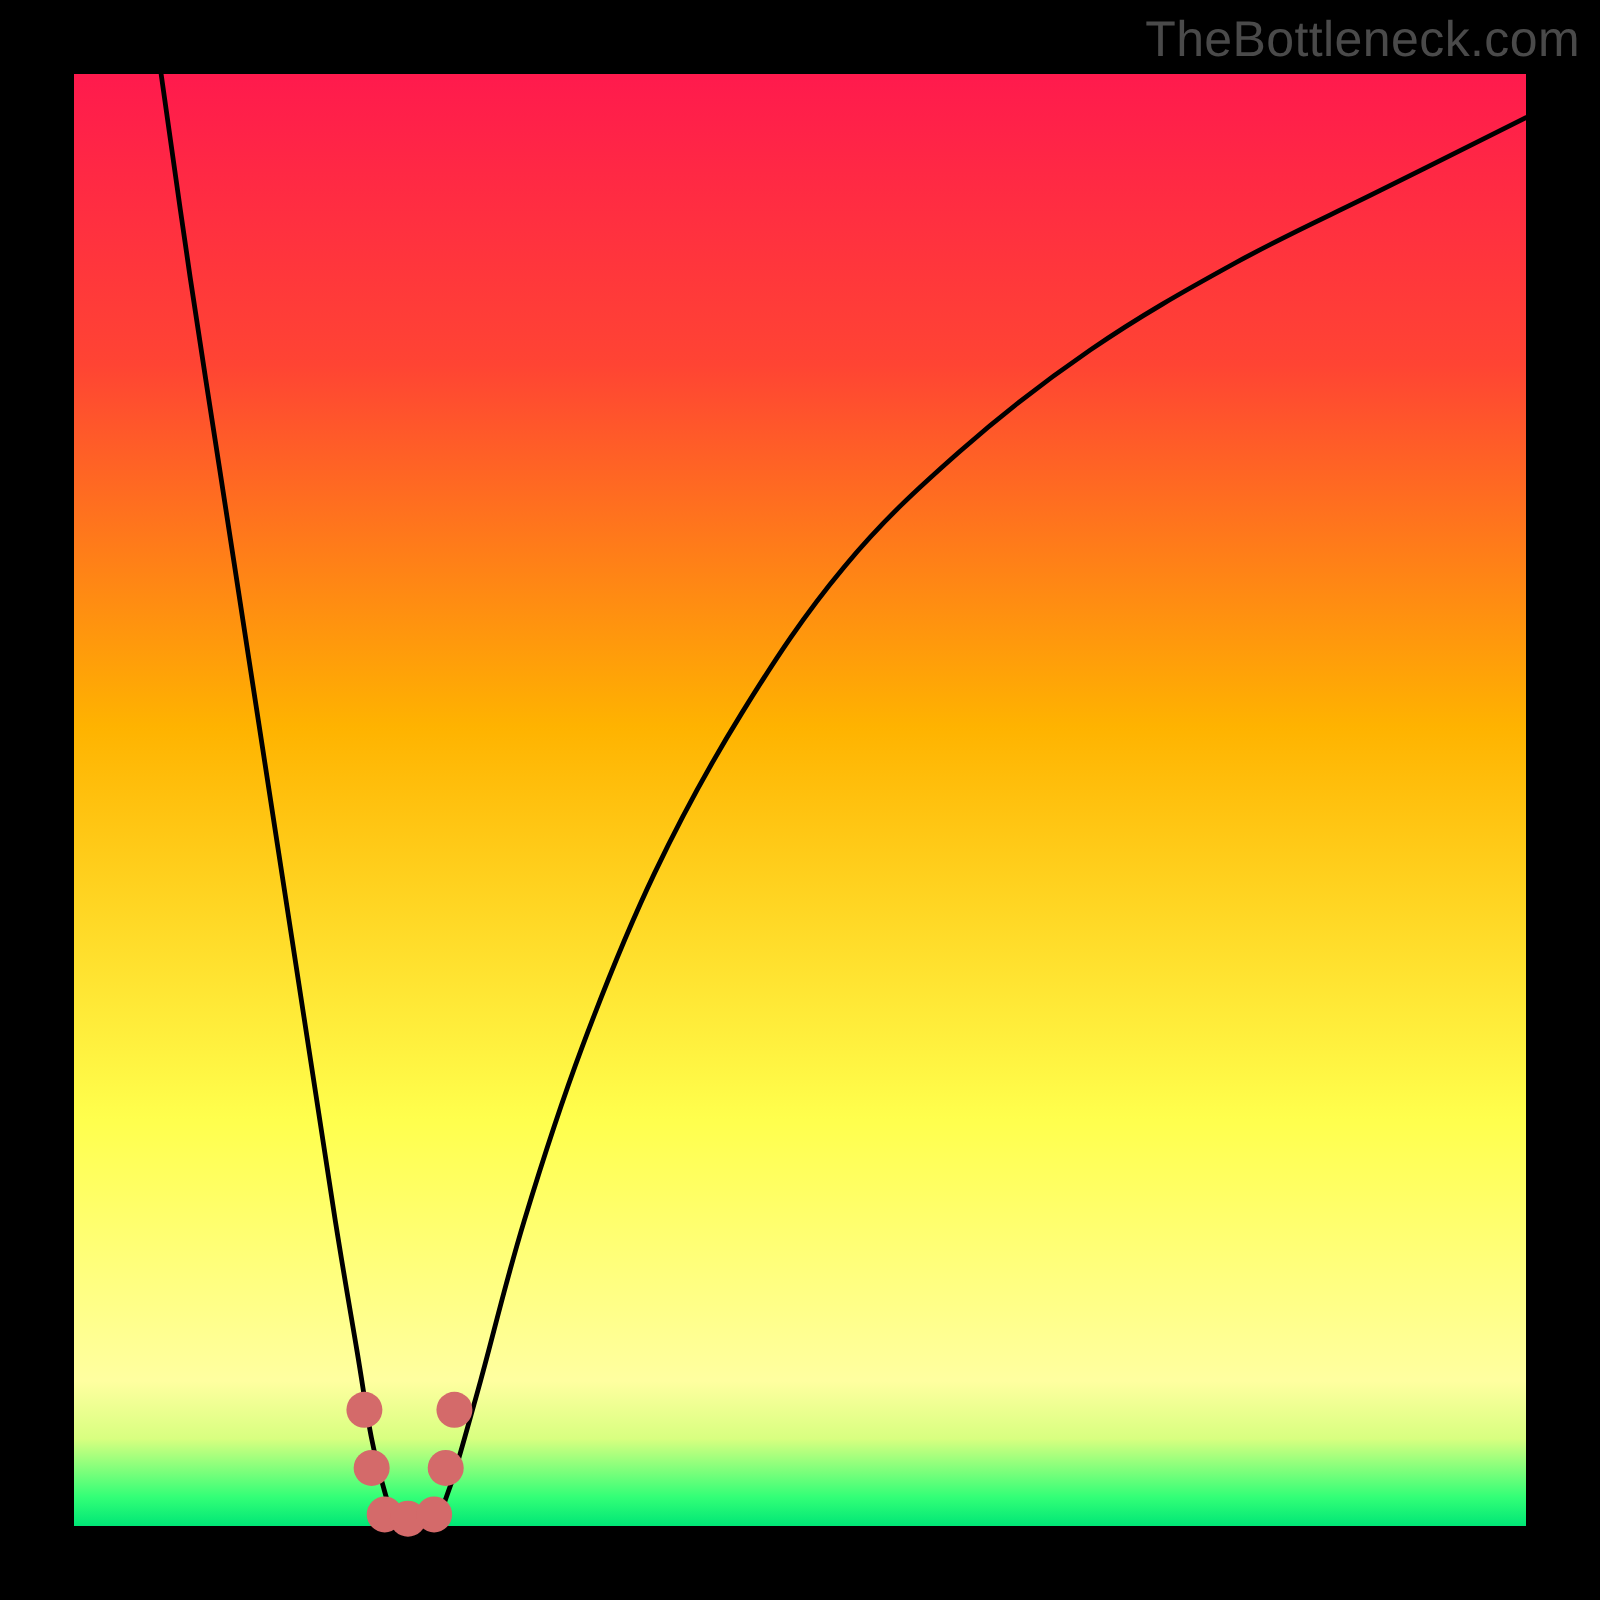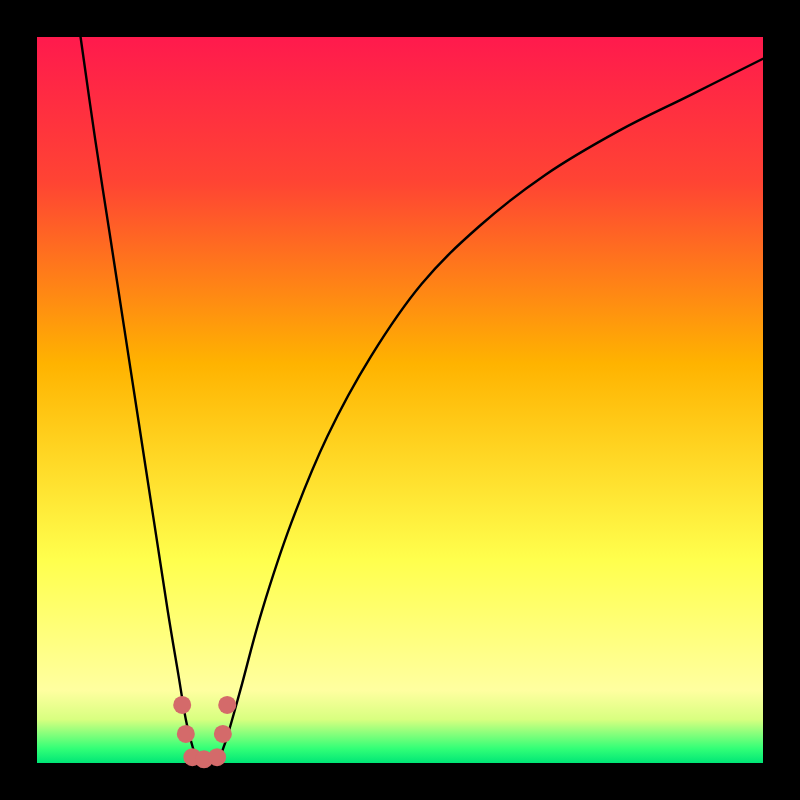--- a/index.html
+++ b/index.html
@@ -83,14 +83,15 @@
           <circle cx="155.36" cy="720.19" r="9" fill="#d46a6a"></circle>
           <circle cx="166.98" cy="722.37" r="9" fill="#d46a6a"></circle>
           <circle cx="180.05" cy="720.19" r="9" fill="#d46a6a"></circle>
           <circle cx="185.86" cy="696.96" r="9" fill="#d46a6a"></circle>
           <circle cx="190.21" cy="667.92" r="9" fill="#d46a6a"></circle>
         </g>
     </svg>
 
   </div>
 
+  <div class="watermark">TheBottleneck.com</div>
 
 </div>
 
 </body></html>

